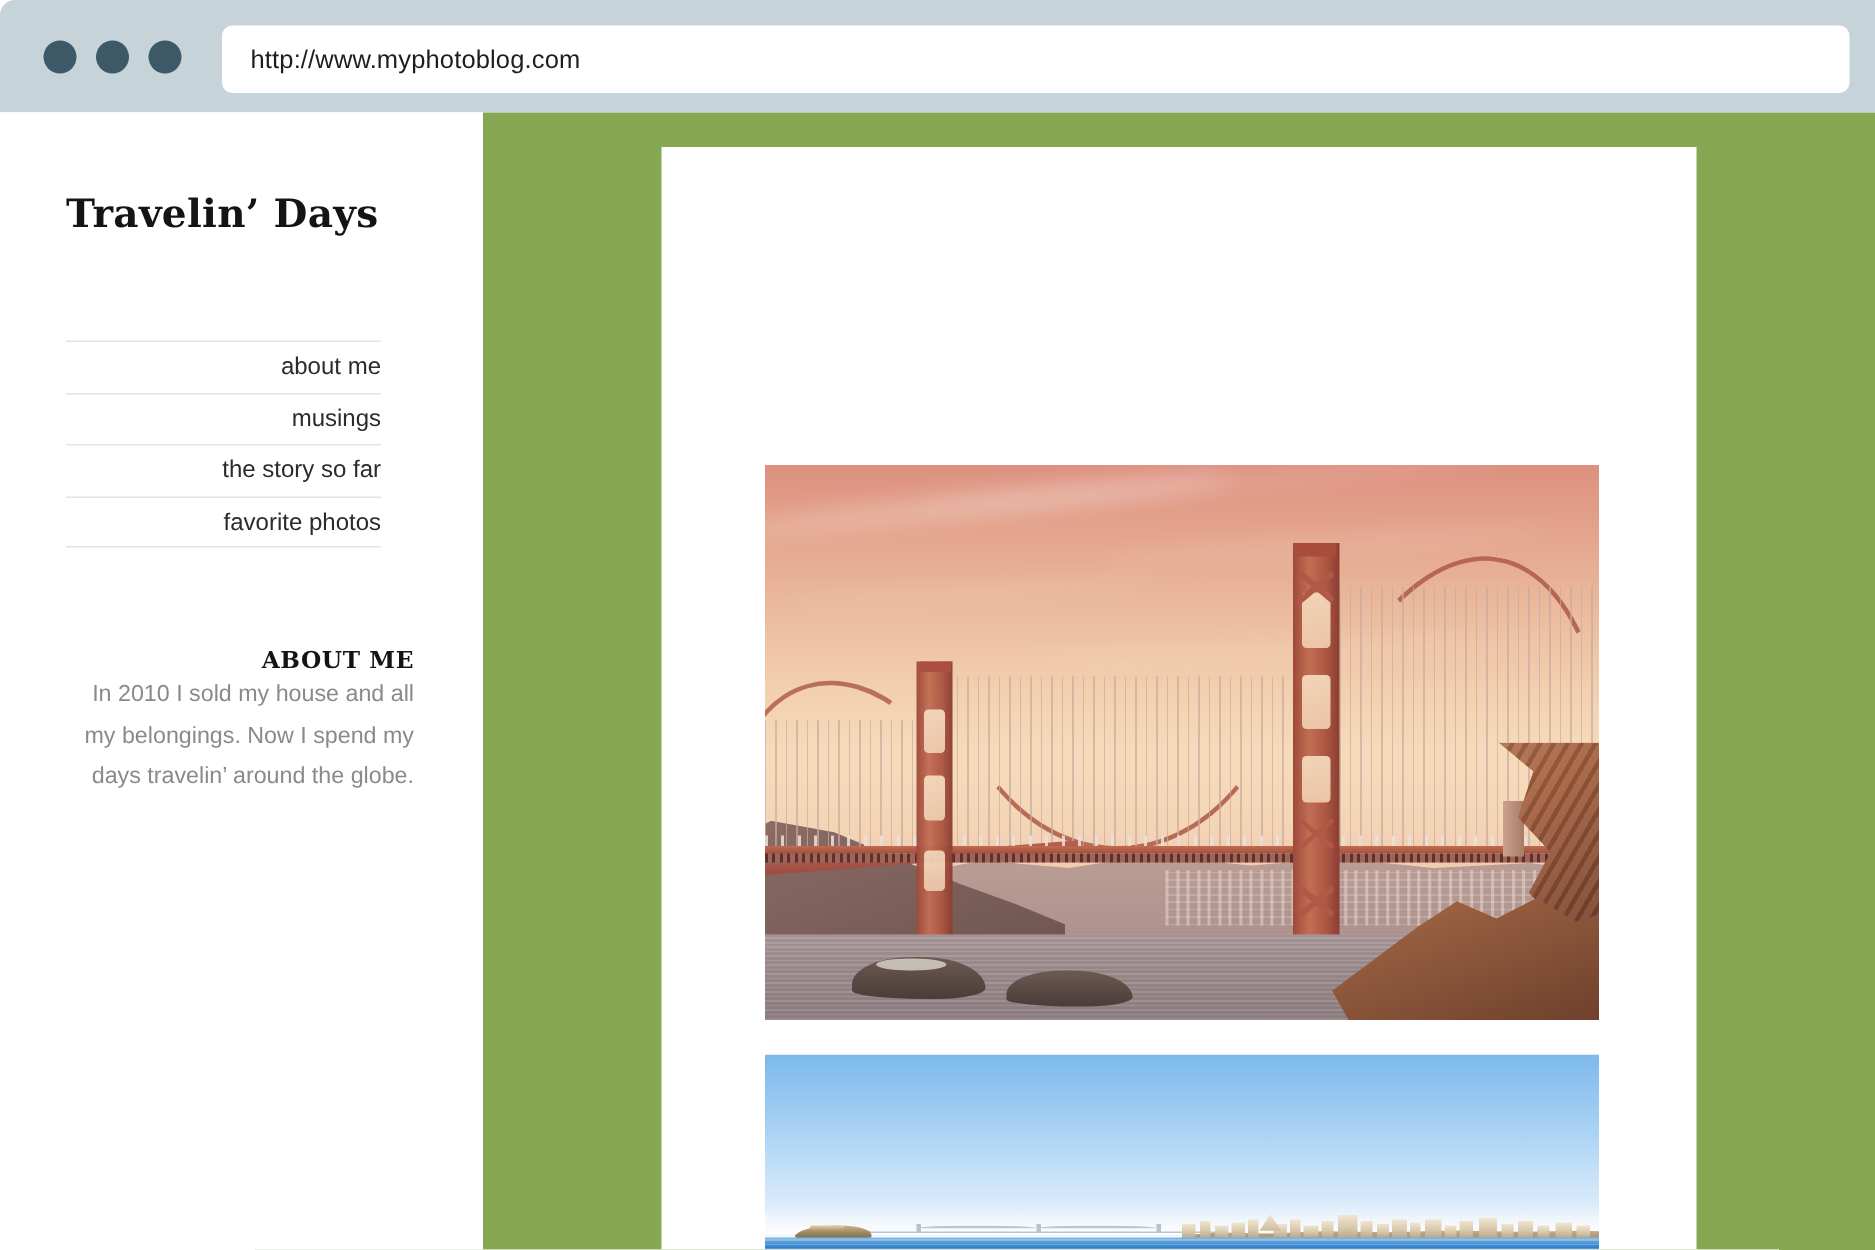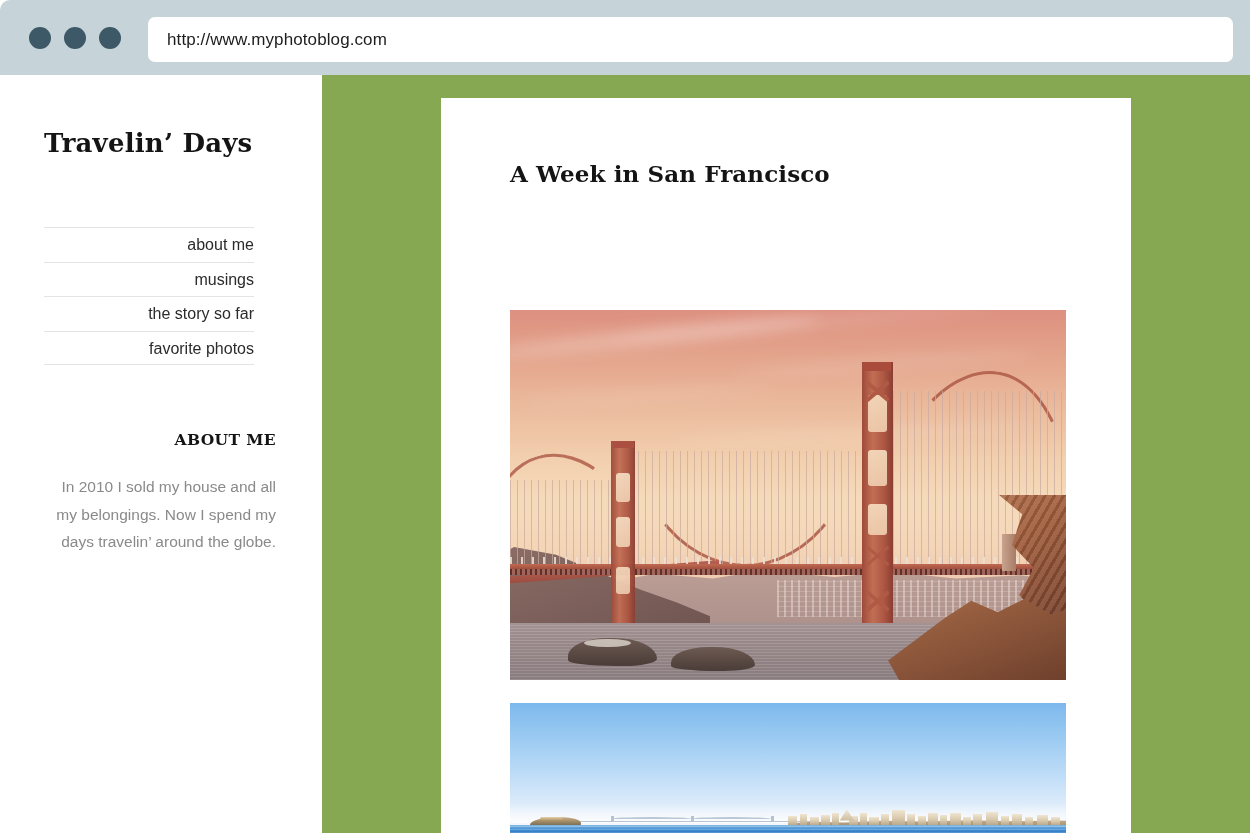--- a/index.html
+++ b/index.html
@@ -51,21 +51,21 @@
     cursor: pointer;
   }
   .nav .navitem:last-child { border-bottom: 1px solid #e4e4e4; }
 
   .aboutblock { position: absolute; left: 44px; top: 355px; width: 232px; }
   .abouthead {
     font-family: "DejaVu Serif", "Liberation Serif", serif;
     font-size: 15.5px; font-weight: 700; color: #141414; letter-spacing: .4px;
   }
   .abouttext {
-    margin-top: 24px; font-size: 15.5px; line-height: 27.5px;
+    font-size: 15.5px; line-height: 27.5px;
     color: #8a8a8a; font-family: "Liberation Sans", sans-serif;
   }
 
   
   .card { position: absolute; left: 441px; top: 23px; width: 690px; height: 735px; background: #ffffff; }
   .posttitle {
     position: absolute; left: 69px; top: 62px;
     font-family: "DejaVu Serif", "Liberation Serif", serif;
     font-size: 23px; font-weight: 700; color: #141414; letter-spacing: .1px;
   }
@@ -328,21 +328,20 @@
 
       <section class="aboutblock">
         <h2 class="abouthead">ABOUT ME</h2>
         <p class="abouttext">In 2010 I sold my house and all my belongings. Now I spend my days travelin’ around the globe.</p>
       </section>
 
     </aside>
 
     <main class="card">
 
-      <h2 class="posttitle">A Week in San Francisco</h2>
 
       <figure class="photo photo-bridge" title="Golden Gate Bridge at sunset with peach sky, hills and rocky cliff">
         <div class="gg">
           <div class="gg-sky"></div>
           <div class="gg-cloud c1"></div>
           <div class="gg-cloud c2"></div>
           <div class="gg-cloud c3"></div>
           <div class="gg-cloud c4"></div>
           <div class="gg-cloud c5"></div>
 

